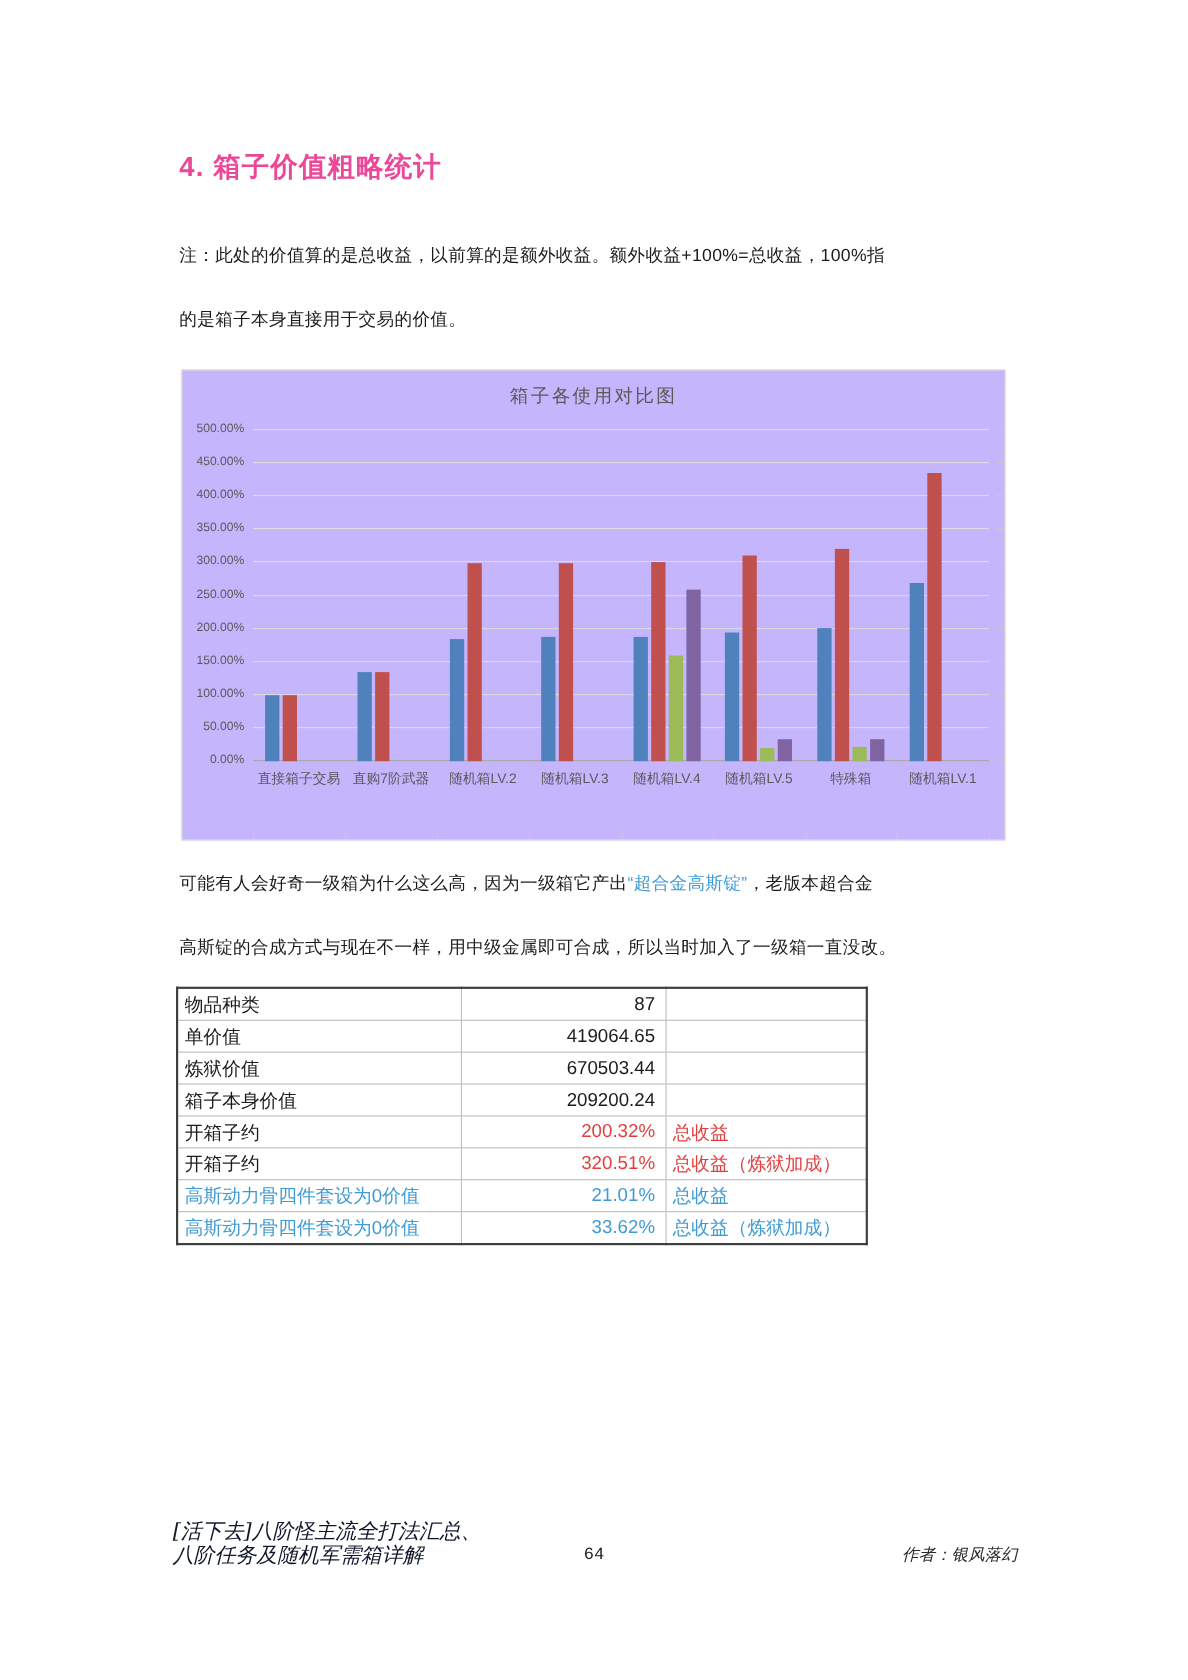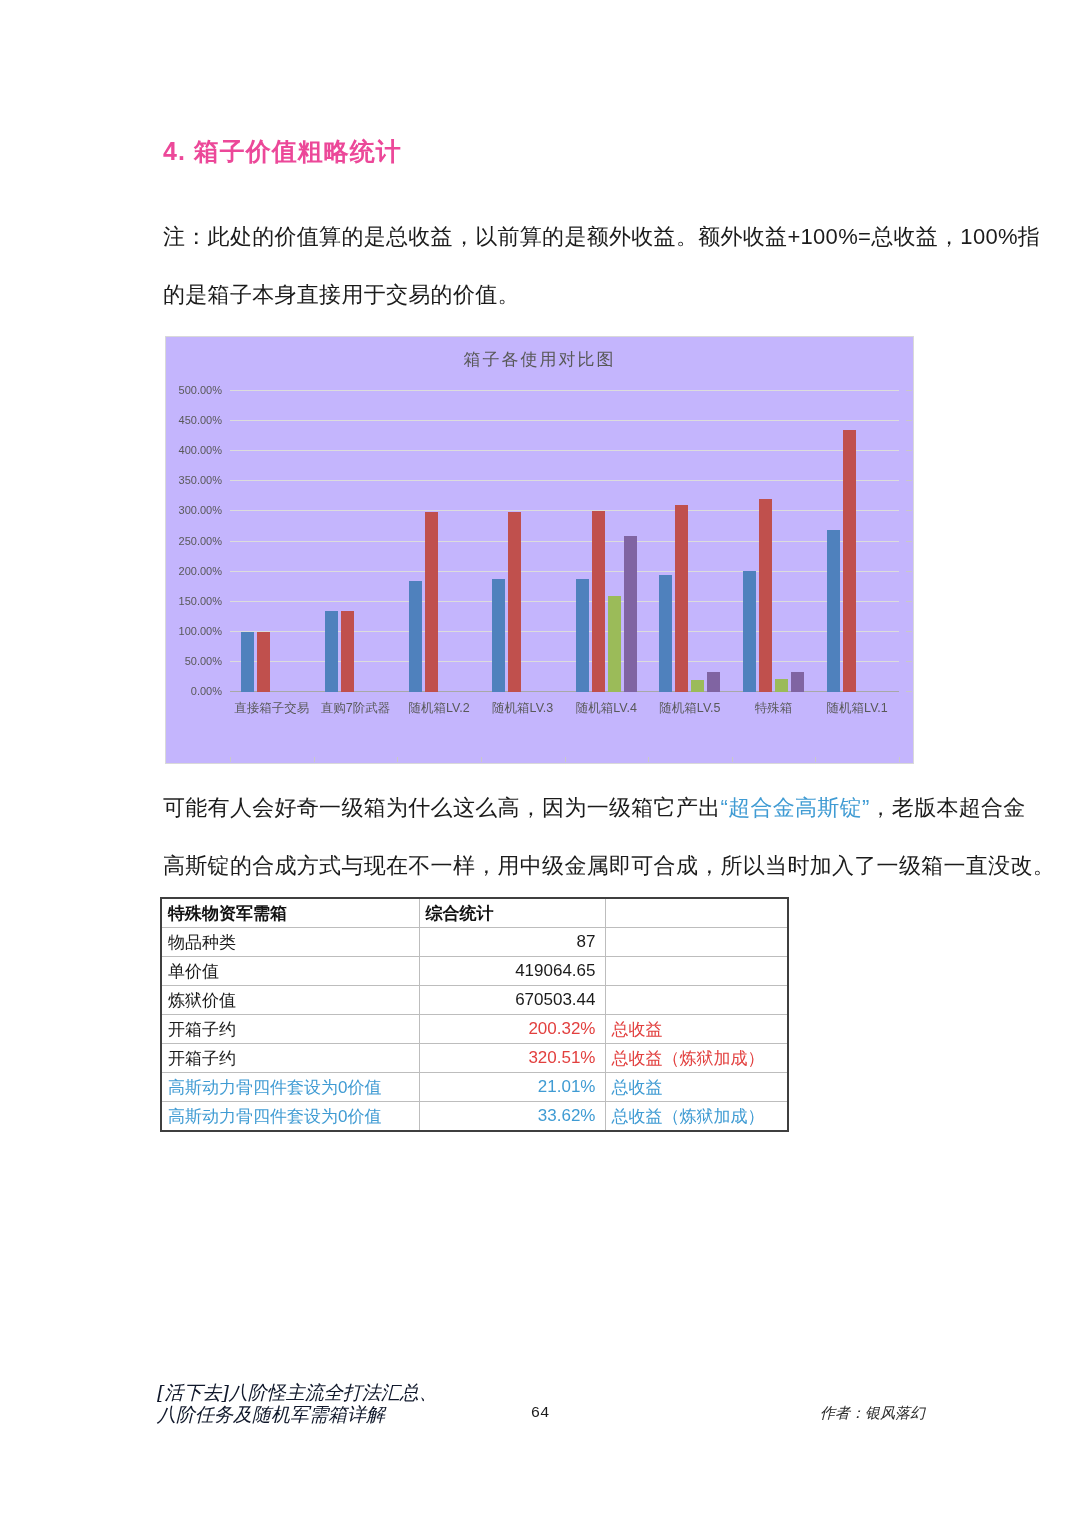--- a/index.html
+++ b/index.html
@@ -6,21 +6,21 @@
   body{
     width:1080px;height:1527px;position:relative;overflow:hidden;
     font-family:"Liberation Sans",sans-serif;color:#161616;
   }
   .abs{position:absolute;}
   .heading{
     left:163px;top:135px;font-size:25px;font-weight:bold;margin:0;
     letter-spacing:1px;color:#ec4899;
   }
   .bodyline{
-    left:163px;width:764px;font-size:22px;color:#1b1b1b;
+    left:163px;width:764px;font-size:16px;color:#1b1b1b;
     white-space:nowrap;letter-spacing:0.3px;
   }
   .em-blue{color:var(--link-blue);}
   
   .chart{
     left:165px;top:336px;width:747px;height:426px;
     border:1px solid var(--chart-border);background:#c4b5fd;
   }
   .chart-title{
     position:absolute;left:0;right:0;top:11px;text-align:center;
@@ -164,38 +164,38 @@
 </div>
 <div class="abs bodyline" style="top:851px;">高斯锭的合成方式与现在不一样，用中级金属即可合成，所以当时加入了一级箱一直没改。</div>
 
 <table class="abs stats">
   <colgroup>
       <col style="width:258px">
       <col style="width:186px">
       <col style="width:183px">
     </colgroup>
   <tbody>
-      <tr class="row-header">
-        <th>特殊物资军需箱</th>
-        <th>综合统计</th>
-        <th></th>
-      </tr>
       <tr class="row-plain">
         <td>物品种类</td>
         <td>87</td>
         <td></td>
       </tr>
       <tr class="row-plain">
         <td>单价值</td>
         <td>419064.65</td>
         <td></td>
       </tr>
       <tr class="row-plain">
         <td>炼狱价值</td>
         <td>670503.44</td>
+        <td></td>
+      </tr>
+      <tr class="row-plain">
+        <td>箱子本身价值</td>
+        <td>209200.24</td>
         <td></td>
       </tr>
       <tr class="row-red">
         <td>开箱子约</td>
         <td>200.32%</td>
         <td>总收益</td>
       </tr>
       <tr class="row-red">
         <td>开箱子约</td>
         <td>320.51%</td>

